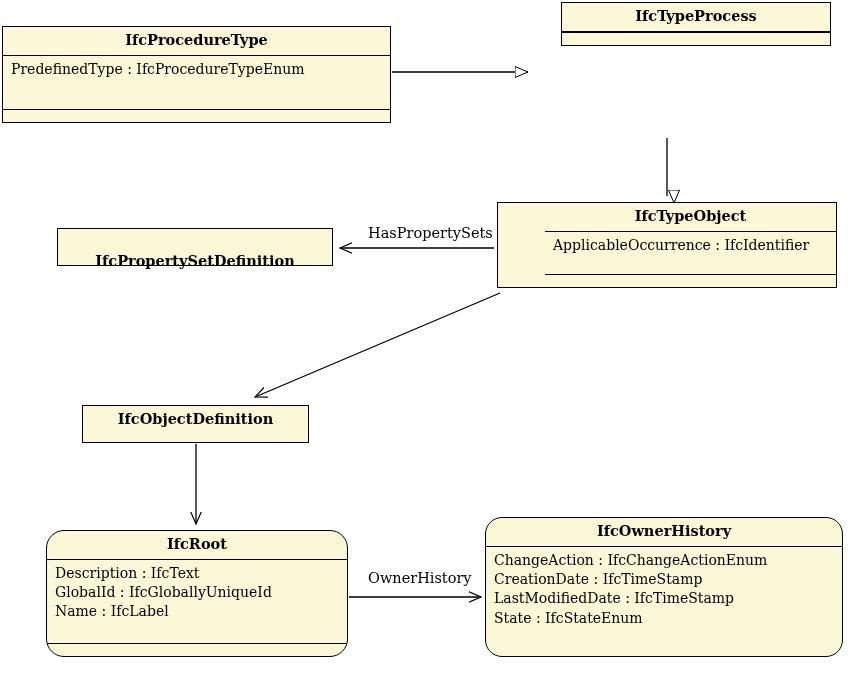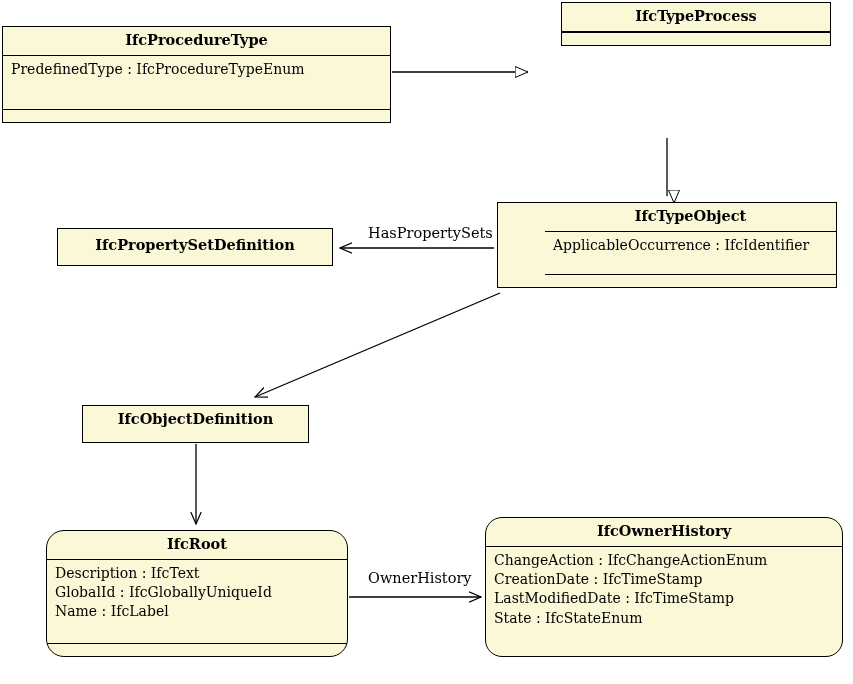--- a/index.html
+++ b/index.html
@@ -129,21 +129,21 @@
     <div class="uml-title">IfcTypeObject</div>
     <div class="uml-divider"></div>
     <div class="uml-attrs" style="height:33px;">
       <div class="uml-attr">ApplicableOccurrence : IfcIdentifier</div>
     </div>
     <div class="uml-divider"></div>
     <div class="uml-ops"></div>
   </div>
 
   <div class="uml-class" style="left:57px; top:228px; width:276px; height:38px;">
-    <div class="uml-title" style="padding-top:8px;">IfcPropertySetDefinition</div>
+    <div class="uml-title" style="padding-top:24px;">IfcPropertySetDefinition</div>
   </div>
 
   <div class="uml-class" style="left:82px; top:405px; width:227px; height:38px;">
     <div class="uml-title" style="">IfcObjectDefinition</div>
   </div>
 
   <div class="uml-class" style="left:46px; top:530px; width:302px;border-radius:18px;">
     <div class="uml-title">IfcRoot</div>
     <div class="uml-divider"></div>
     <div class="uml-attrs" style="height:74px;">

